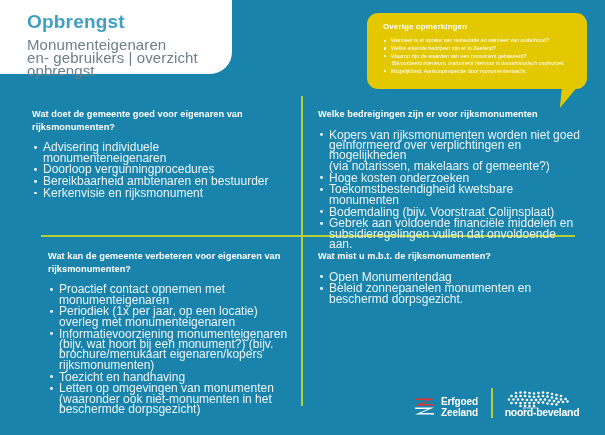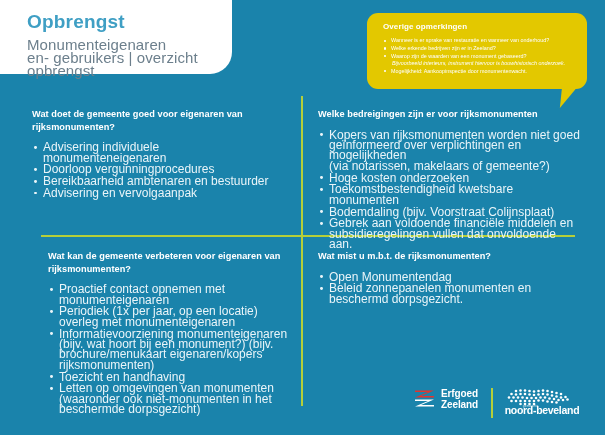--- a/index.html
+++ b/index.html
@@ -124,21 +124,21 @@
     content:"";
     position:absolute;left:2px;top:3.6px;
     width:2.8px;height:2.8px;border-radius:50%;
     background:#eaf5f9;
   }
   .q-list li .it{display:block;}
 
   
   .logos{
     position:absolute;left:414px;top:388px;
-    display:flex;align-items:flex-start;
+    display:flex;align-items:flex-end;
   }
   .logo-ez{display:flex;align-items:center;}
   .ez-mark{
     position:relative;
     width:22px;height:22px;
     margin-right:5px;
     flex:none;
   }
   .ez-mark .zr{
     position:absolute;left:0;top:2px;
@@ -205,21 +205,21 @@
 
 <div class="v-divider"></div>
 <div class="h-divider"></div>
 
 <div class="quad q-tl">
   <div class="q-title">Wat doet de gemeente goed voor eigenaren van rijksmonumenten?</div>
   <ul class="q-list">
     <li><span>Advisering individuele monumenteneigenaren</span></li>
     <li><span>Doorloop vergunningprocedures</span></li>
     <li><span>Bereikbaarheid ambtenaren en bestuurder</span></li>
-    <li><span>Advisering en vervolgaanpak</span></li>
+    <li><span>Kerkenvisie en rijksmonument</span></li>
   </ul>
 </div>
 
 <div class="quad q-tr">
   <div class="q-title">Welke bedreigingen zijn er voor rijksmonumenten</div>
   <ul class="q-list">
     <li>
       <span>Kopers van rijksmonumenten worden niet goed geïnformeerd over verplichtingen en mogelijkheden</span>
       <span class="it">(via notarissen, makelaars of gemeente?)</span>
     </li>

